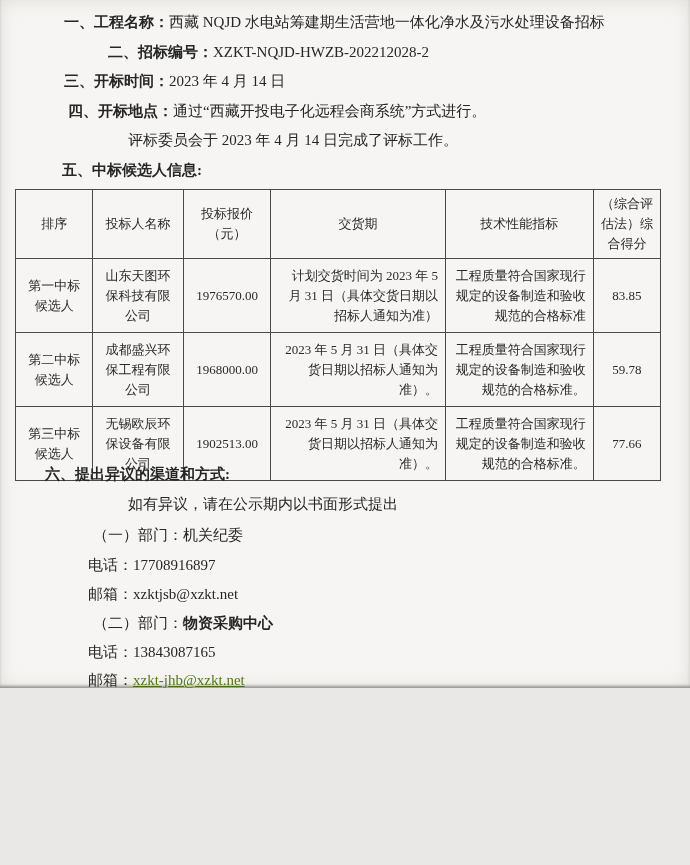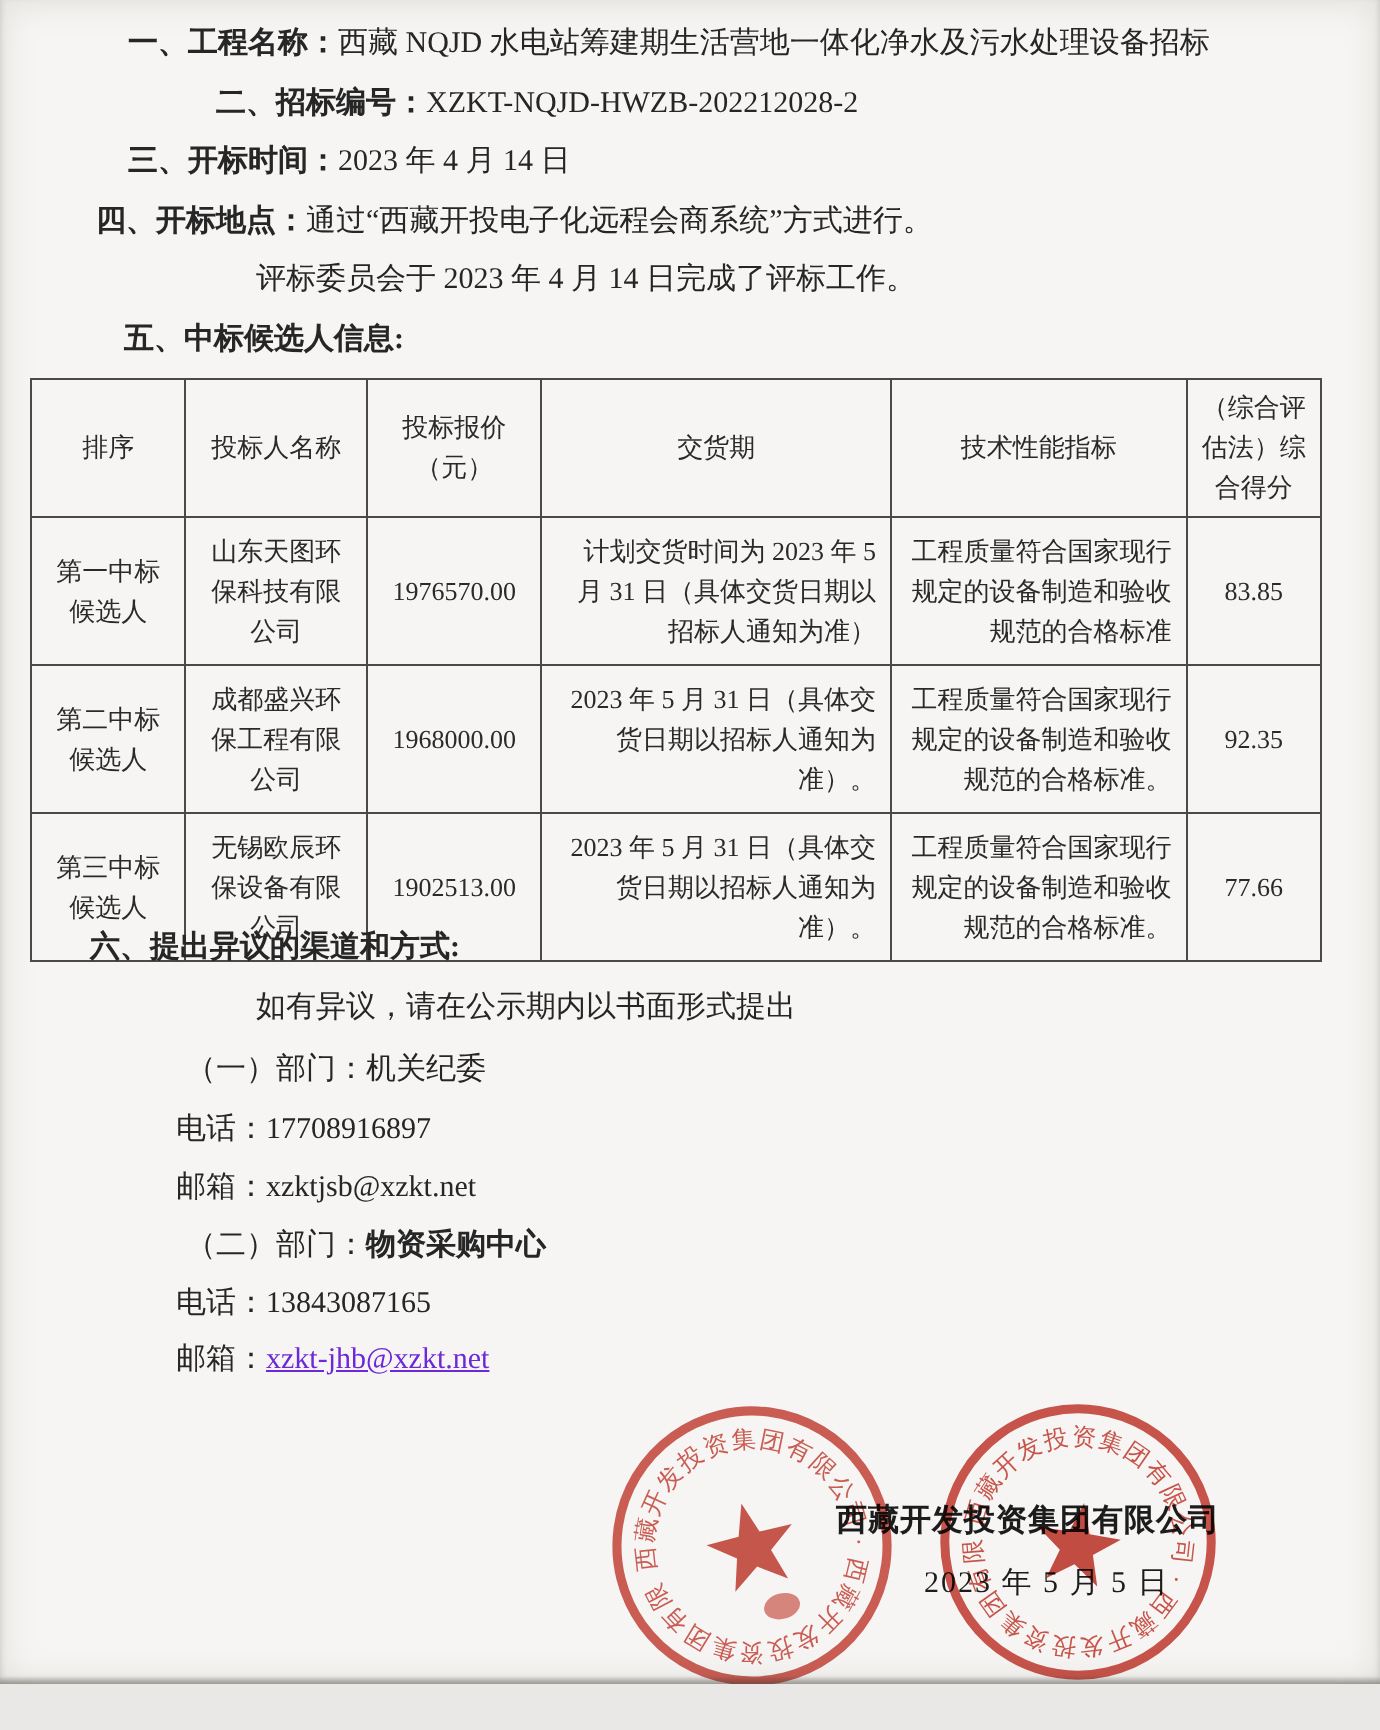--- a/index.html
+++ b/index.html
@@ -3,27 +3,27 @@
 <meta charset="utf-8">
 <style>
   html,body{margin:0;padding:0;}
   body{
     width:690px;height:865px;
     background:#e9e8e6;
     font-family:"Liberation Serif","DejaVu Serif",serif;
     color:#262626;
   }
   .page{
-    position:relative;width:690px;height:842px;overflow:hidden;
+    position:relative;width:690px;height:688px;overflow:hidden;
     background:#f6f5f3;
     box-shadow:inset 0 0 18px rgba(120,115,105,.18), inset 0 -2px 3px rgba(80,78,72,.25);
   }
   .line{position:absolute;font-size:15px;line-height:20px;white-space:nowrap;}
   .b{font-weight:bold;}
-  .link{color:#6d28d9;text-decoration:underline;cursor:pointer;}
+  .link{color:#4d7c0f;text-decoration:underline;cursor:pointer;}
   
   table.cands{
     position:absolute;top:189px;left:15px;width:646px;
     border-collapse:collapse;table-layout:fixed;
     font-size:13px;line-height:1.55;color:#2a2a2a;
   }
   table.cands th, table.cands td{
     border:1px solid #4a4a4a;
     padding:4px 7px;
     word-break:break-all;
@@ -51,21 +51,21 @@
 
   <div class="line" style="top:12px;left:64px;">
     <span class="b">一、工程名称：</span><span>西藏 NQJD 水电站筹建期生活营地一体化净水及污水处理设备招标</span>
   </div>
   <div class="line" style="top:42px;left:64px;margin-left:44px;">
     <span class="b">二、招标编号：</span><span>XZKT-NQJD-HWZB-202212028-2</span>
   </div>
   <div class="line" style="top:71px;left:64px;">
     <span class="b">三、开标时间：</span><span>2023 年 4 月 14 日</span>
   </div>
-  <div class="line" style="top:101px;left:48px;">
+  <div class="line" style="top:101px;left:68px;">
     <span class="b">四、开标地点：</span><span>通过“西藏开投电子化远程会商系统”方式进行。</span>
   </div>
   <div class="line" style="top:130px;left:128px;">
     <span>评标委员会于 2023 年 4 月 14 日完成了评标工作。</span>
   </div>
   <div class="line" style="top:160px;left:62px;">
     <span class="b">五、中标候选人信息:</span>
   </div>
 
   <table class="cands">
@@ -95,21 +95,21 @@
         <td class="c-left">计划交货时间为 2023 年 5 月 31 日（具体交货日期以招标人通知为准）</td>
         <td class="c-left">工程质量符合国家现行规定的设备制造和验收规范的合格标准</td>
         <td class="c-center">83.85</td>
       </tr>
       <tr>
         <td class="c-center">第二中标候选人</td>
         <td class="c-center">成都盛兴环保工程有限公司</td>
         <td class="c-center">1968000.00</td>
         <td class="c-left">2023 年 5 月 31 日（具体交货日期以招标人通知为准）。</td>
         <td class="c-left">工程质量符合国家现行规定的设备制造和验收规范的合格标准。</td>
-        <td class="c-center">92.35</td>
+        <td class="c-center">59.78</td>
       </tr>
       <tr>
         <td class="c-center">第三中标候选人</td>
         <td class="c-center">无锡欧辰环保设备有限公司</td>
         <td class="c-center">1902513.00</td>
         <td class="c-left">2023 年 5 月 31 日（具体交货日期以招标人通知为准）。</td>
         <td class="c-left">工程质量符合国家现行规定的设备制造和验收规范的合格标准。</td>
         <td class="c-center">77.66</td>
       </tr>
     </tbody>

